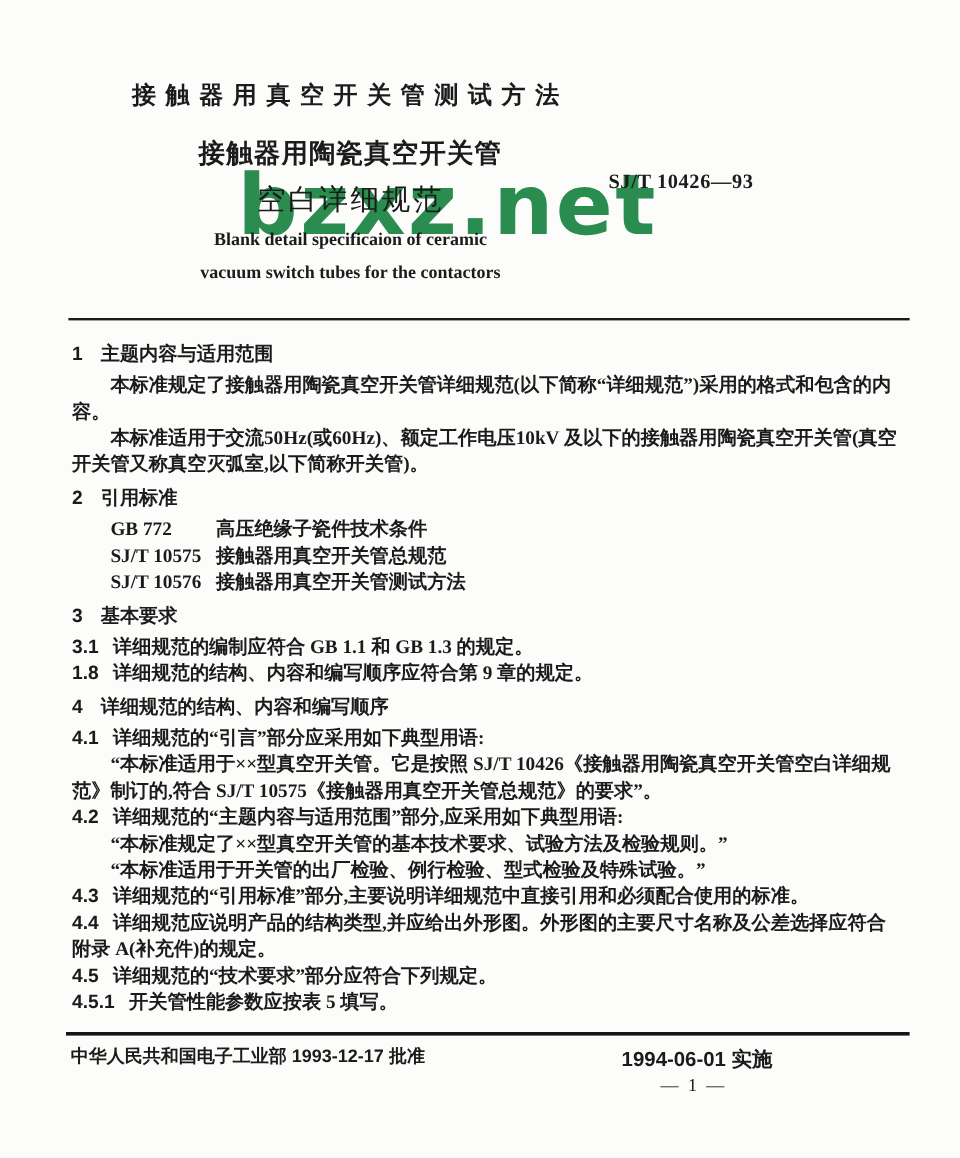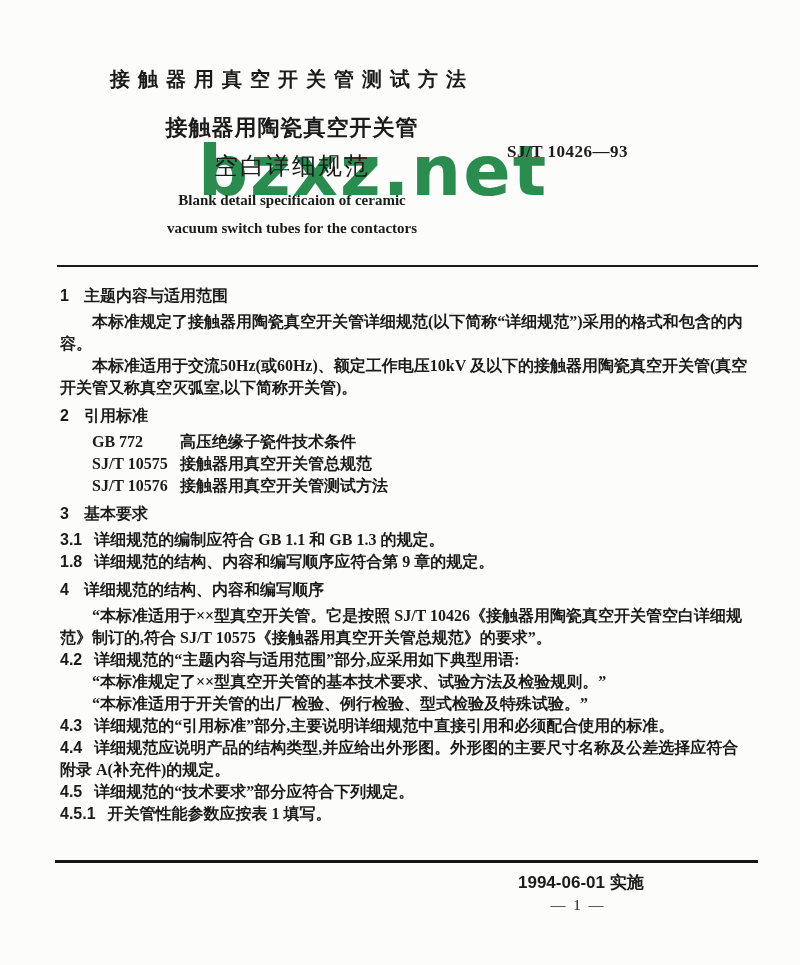--- a/index.html
+++ b/index.html
@@ -73,28 +73,30 @@
     <p class="blk h"><span class="bnum">2</span><span>引用标准</span></p>
     <p class="blk ref"><span class="refcode">GB 772</span><span>高压绝缘子瓷件技术条件</span></p>
     <p class="blk ref"><span class="refcode">SJ/T 10575</span><span>接触器用真空开关管总规范</span></p>
     <p class="blk ref"><span class="refcode">SJ/T 10576</span><span>接触器用真空开关管测试方法</span></p>
 
     <p class="blk h"><span class="bnum">3</span><span>基本要求</span></p>
     <p class="blk n"><span class="bnum">3.1</span><span>详细规范的编制应符合 GB 1.1 和 GB 1.3 的规定。</span></p>
     <p class="blk n"><span class="bnum">1.8</span><span>详细规范的结构、内容和编写顺序应符合第 9 章的规定。</span></p>
 
     <p class="blk h"><span class="bnum">4</span><span>详细规范的结构、内容和编写顺序</span></p>
+    <p class="blk n"><span class="bnum">4.1</span><span>详细规范的“引言”部分应采用如下典型用语:</span></p>
     <p class="blk p">“本标准适用于××型真空开关管。它是按照 SJ/T 10426《接触器用陶瓷真空开关管空白详细规范》制订的,符合 SJ/T 10575《接触器用真空开关管总规范》的要求”。</p>
     <p class="blk n"><span class="bnum">4.2</span><span>详细规范的“主题内容与适用范围”部分,应采用如下典型用语:</span></p>
     <p class="blk p">“本标准规定了××型真空开关管的基本技术要求、试验方法及检验规则。”</p>
     <p class="blk p">“本标准适用于开关管的出厂检验、例行检验、型式检验及特殊试验。”</p>
     <p class="blk n"><span class="bnum">4.3</span><span>详细规范的“引用标准”部分,主要说明详细规范中直接引用和必须配合使用的标准。</span></p>
     <p class="blk n"><span class="bnum">4.4</span><span>详细规范应说明产品的结构类型,并应给出外形图。外形图的主要尺寸名称及公差选择应符合附录 A(补充件)的规定。</span></p>
     <p class="blk n"><span class="bnum">4.5</span><span>详细规范的“技术要求”部分应符合下列规定。</span></p>
-    <p class="blk n"><span class="bnum">4.5.1</span><span>开关管性能参数应按表 1 填写。</span></p>
+    <p class="blk n"><span class="bnum">4.5.1</span><span>开关管性能参数应按表 5 填写。</span></p>
 
   </div>
 
   <div class="rule-bottom"></div>
+  <div class="approve">中华人民共和国电子工业部 1993-12-17 批准</div>
   <div class="impl">1994-06-01 实施</div>
   <div class="pageno">— 1 —</div>
 
 </div>
 
 </body></html>

